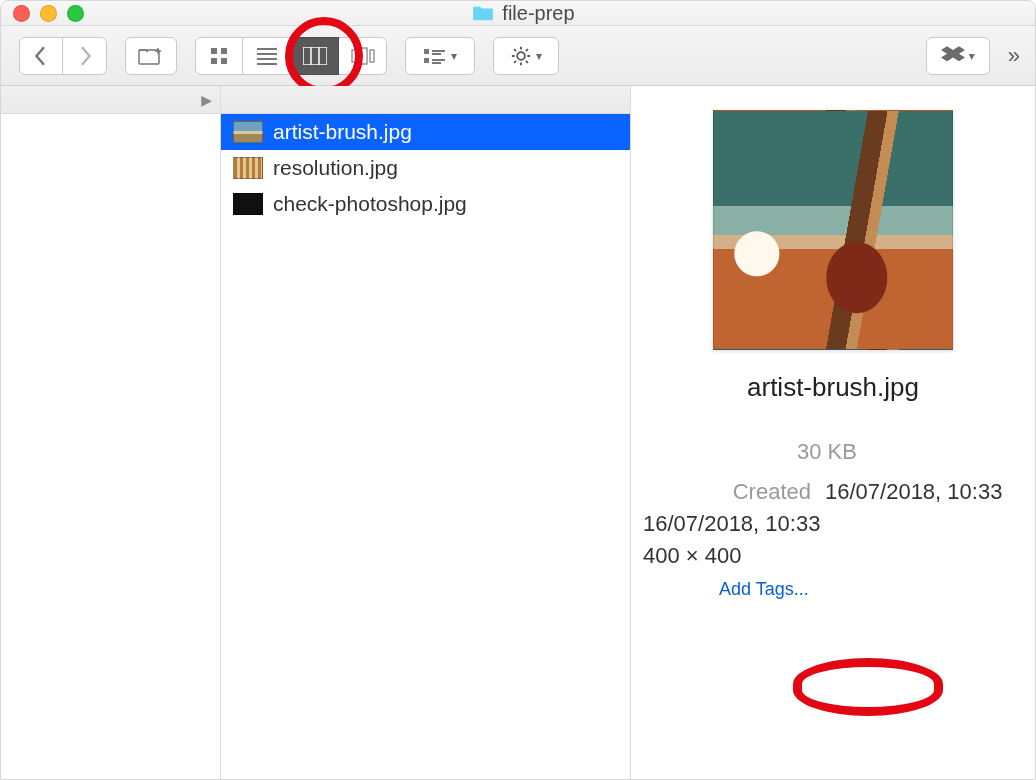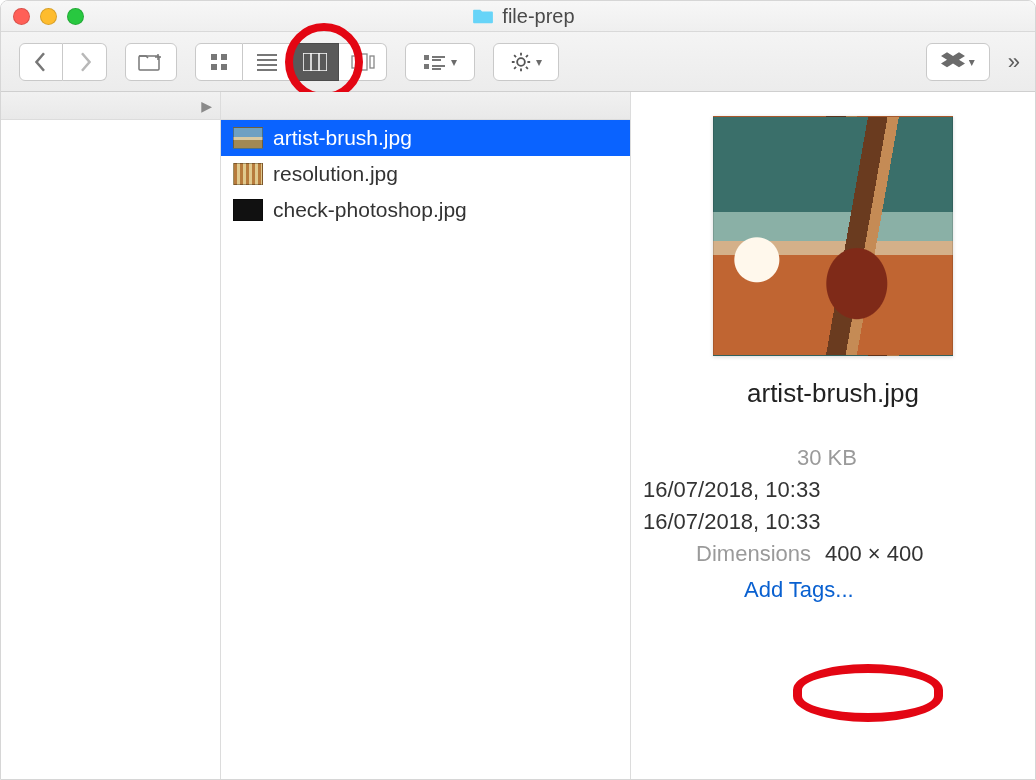--- a/index.html
+++ b/index.html
@@ -1,18 +1,18 @@
 <!DOCTYPE html>
 <html><head>
 <meta charset="utf-8">
 <style>
   * { box-sizing: border-box; margin: 0; padding: 0; }
   html, body { width: 1036px; height: 780px; font-family: -apple-system, "Helvetica Neue", Helvetica, Arial, sans-serif; background: #fff; }
   .window { width: 1036px; height: 780px; display: flex; flex-direction: column; border-radius: 8px 8px 0 0; overflow: hidden; border: 1px solid #d6d6d6; }
-  .titlebar { height: 31px; background: linear-gradient(#f7f7f7,#efefef); display: flex; align-items: center; padding: 0 12px; border-bottom: 1px solid #d9d9d9; }
+  .titlebar { height: 25px; background: linear-gradient(#f7f7f7,#efefef); display: flex; align-items: center; padding: 0 12px; border-bottom: 1px solid #d9d9d9; }
   .traffic { display: flex; gap: 10px; }
   .dot { width: 17px; height: 17px; border-radius: 50%; border: 0.5px solid rgba(0,0,0,.15); }
   .red { background:#ff5f57; } .yellow { background:#febc2e; } .green { background:#28c840; }
   .title-center { flex:1; display:flex; align-items:center; justify-content:center; gap:8px; font-size:20px; color:#4a4a4a; }
   .folder-icon svg { width:22px; height:18px; }
   .toolbar { height:60px; background: linear-gradient(#f4f4f4,#ececec); border-bottom:1px solid #cfcfcf; display:flex; align-items:center; padding:0 18px; gap:18px; position:relative; }
   .btn-group { display:flex; }
   .btn { height:38px; min-width:44px; background:#fff; border:1px solid #c9c9c9; border-radius:6px; display:flex; align-items:center; justify-content:center; color:#5d5d5d; cursor:pointer; }
   .btn + .btn.joined { border-left:none; border-top-left-radius:0; border-bottom-left-radius:0; }
   .btn.joined-first { border-top-right-radius:0; border-bottom-right-radius:0; }
@@ -35,25 +35,25 @@
   .thumb.img3 { background:repeating-linear-gradient(90deg,#b77b3c 0 3px,#e0c98d 3px 6px); }
   .preview-img { width:240px; height:240px; border:1px solid rgba(0,0,0,.12); box-shadow:0 1px 4px rgba(0,0,0,.15); position:relative; overflow:hidden;
     background:
       radial-gradient(circle at 18% 60%, #fff8ec 0 22px, transparent 23px),
       radial-gradient(ellipse at 60% 70%, #7f2a18 0 30px, transparent 31px),
       linear-gradient(100deg, rgba(0,0,0,0) 55%, #6a3b1f 55% 62%, #c58b55 62% 66%, rgba(0,0,0,0) 66%),
       linear-gradient(180deg,#3a6f6a 0 40%, #8ab0a6 40% 52%, #d4b089 52% 58%, #c06532 58% 100%);
   }
   .preview-title { font-size:26px; color:#222; margin-top:22px; }
   .meta { margin-top:36px; width:100%; padding:0 24px 0 12px; }
-  .size { text-align:center; color:#9a9a9a; font-size:22px; margin-bottom:6px; }
+  .size { text-align:center; color:#9a9a9a; font-size:22px; margin-bottom:14px; }
   .kv { display:flex; justify-content:flex-start; gap:14px; font-size:22px; margin:6px 0; }
   .kv .k { width:168px; text-align:right; color:#9a9a9a; }
   .kv .v { color:#333; }
-  .tags-link { color:#0960d0; font-size:22px; margin-left:101px; margin-top:4px; display:inline-block; cursor:pointer; }
+  .tags-link { color:#0960d0; font-size:18px; margin-left:76px; margin-top:4px; display:inline-block; cursor:pointer; }
   .red-circle2 { position:absolute; border:9px solid #e30613; border-radius:50%/45%; pointer-events:none; }
   svg { display:block; }
   .more-icon { font-size:22px; color:#5d5d5d; letter-spacing:-3px; }
 </style>
 </head>
 <body>
 
 <div class="window">
 
   <div class="titlebar">
@@ -178,27 +178,27 @@
         <span>check-photoshop.jpg</span>
       </div>
     </div>
 
     <div class="col-right">
       <div class="preview-img"></div>
       <div class="preview-title">artist-brush.jpg</div>
       <div class="meta">
         <div class="size">30 KB</div>
         <div class="kv">
+            <div class="k">Created</div>
             <div class="v">16/07/2018, 10:33</div>
           </div>
         <div class="kv">
             <div class="v">16/07/2018, 10:33</div>
           </div>
         <div class="kv">
-            <div class="k">Dimensions</div>
             <div class="v">400 × 400</div>
           </div>
         <a class="tags-link">Add Tags...</a>
       </div>
       <div class="red-circle2" style="width:150px;height:58px;left:162px;top:572px"></div>
     </div>
   </div>
 
 </div>
 

